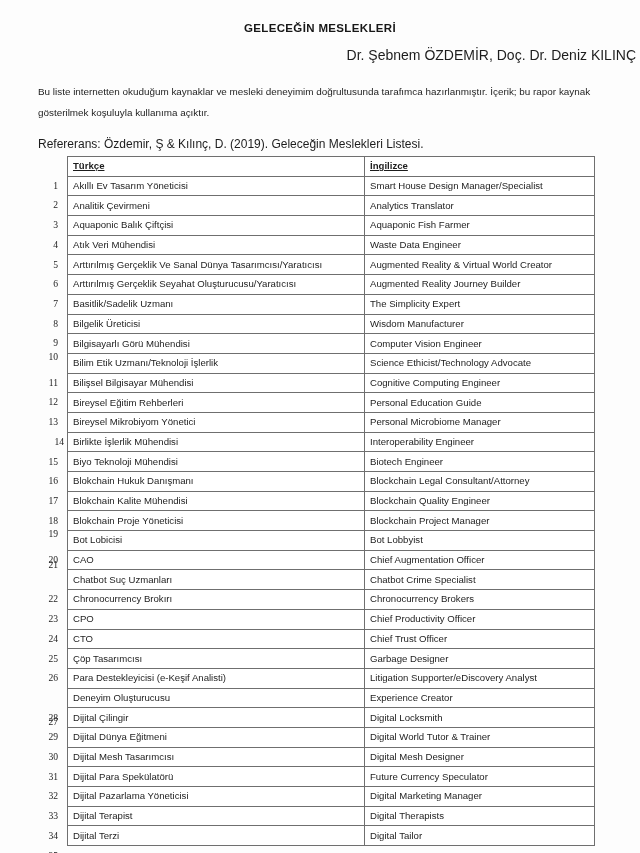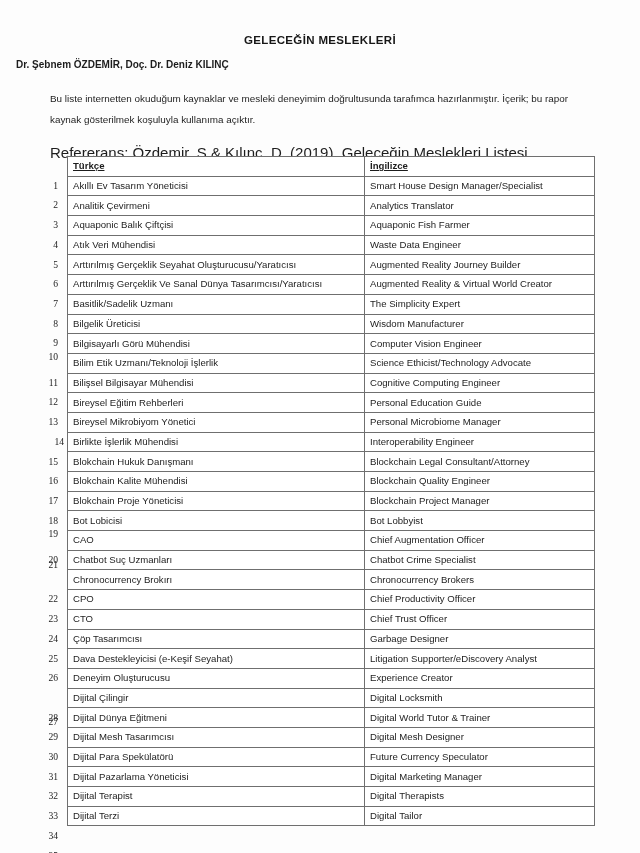--- a/index.html
+++ b/index.html
@@ -14,51 +14,51 @@
     font-family: "Liberation Sans", sans-serif;
     color: #1d1d1d;
     overflow: hidden;
     position: relative;
   }
 
   .page {
     position: relative;
     width: 640px;
     height: 702px;
-    padding: 16px;
+    padding: 4px;
   }
 
   
   .doc-title {
     text-align: center;
     font-size: 11.5px;
     font-weight: bold;
     letter-spacing: 0.35px;
     margin: 0;
     padding-top: 18px;
     color: #171717;
   }
   .doc-authors {
-    text-align: left;
-    font-size: 10px;
-    font-weight: bold;
+    text-align: right;
+    font-size: 14px;
+    font-weight: normal;
     margin: 0;
     padding-top: 13px;
     color: #1d1d1d;
   }
   .doc-paragraph {
     font-size: 9.9px;
     line-height: 21px;
     margin: 0;
     padding: 18px 40px 0 34px;
     text-align: left;
     color: #1d1d1d;
   }
   .doc-reference {
-    font-size: 15px;
+    font-size: 12px;
     margin: 0;
     padding: 14px 0 0 34px;
     color: #1d1d1d;
   }
 
   
   .table-wrap {
     position: absolute;
     left: 0;
     top: 156px;
@@ -182,28 +182,28 @@
           </tr>
           <tr>
             <td class="tr-cell">Aquaponic Balık Çiftçisi</td>
             <td class="en-cell">Aquaponic Fish Farmer</td>
           </tr>
           <tr>
             <td class="tr-cell">Atık Veri Mühendisi</td>
             <td class="en-cell">Waste Data Engineer</td>
           </tr>
           <tr>
+            <td class="tr-cell">Arttırılmış Gerçeklik Ve Sanal Dünya Tasarımcısı/Yaratıcısı</td>
+            <td class="en-cell">Augmented Reality &amp; Virtual World Creator</td>
+          </tr>
+          <tr>
             <td class="tr-cell">Arttırılmış Gerçeklik Seyahat Oluşturucusu/Yaratıcısı</td>
             <td class="en-cell">Augmented Reality Journey Builder</td>
           </tr>
           <tr>
-            <td class="tr-cell">Arttırılmış Gerçeklik Ve Sanal Dünya Tasarımcısı/Yaratıcısı</td>
-            <td class="en-cell">Augmented Reality &amp; Virtual World Creator</td>
-          </tr>
-          <tr>
             <td class="tr-cell">Basitlik/Sadelik Uzmanı</td>
             <td class="en-cell">The Simplicity Expert</td>
           </tr>
           <tr>
             <td class="tr-cell">Bilgelik Üreticisi</td>
             <td class="en-cell">Wisdom Manufacturer</td>
           </tr>
           <tr>
             <td class="tr-cell">Bilgisayarlı Görü Mühendisi</td>
             <td class="en-cell">Computer Vision Engineer</td>
@@ -222,20 +222,24 @@
           </tr>
           <tr>
             <td class="tr-cell">Bireysel Mikrobiyom Yönetici</td>
             <td class="en-cell">Personal Microbiome Manager</td>
           </tr>
           <tr>
             <td class="tr-cell">Birlikte İşlerlik Mühendisi</td>
             <td class="en-cell">Interoperability Engineer</td>
           </tr>
           <tr>
+            <td class="tr-cell">Biyo Teknoloji Mühendisi</td>
+            <td class="en-cell">Biotech Engineer</td>
+          </tr>
+          <tr>
             <td class="tr-cell">Blokchain Hukuk Danışmanı</td>
             <td class="en-cell">Blockchain Legal Consultant/Attorney</td>
           </tr>
           <tr>
             <td class="tr-cell">Blokchain Kalite Mühendisi</td>
             <td class="en-cell">Blockchain Quality Engineer</td>
           </tr>
           <tr>
             <td class="tr-cell">Blokchain Proje Yöneticisi</td>
             <td class="en-cell">Blockchain Project Manager</td>
@@ -262,21 +266,21 @@
           </tr>
           <tr>
             <td class="tr-cell">CTO</td>
             <td class="en-cell">Chief Trust Officer</td>
           </tr>
           <tr>
             <td class="tr-cell">Çöp Tasarımcısı</td>
             <td class="en-cell">Garbage Designer</td>
           </tr>
           <tr>
-            <td class="tr-cell">Dava Destekleyicisi (e-Keşif Seyahat)</td>
+            <td class="tr-cell">Para Destekleyicisi (e-Keşif Analisti)</td>
             <td class="en-cell">Litigation Supporter/eDiscovery Analyst</td>
           </tr>
           <tr>
             <td class="tr-cell">Deneyim Oluşturucusu</td>
             <td class="en-cell">Experience Creator</td>
           </tr>
           <tr>
             <td class="tr-cell">Dijital Çilingir</td>
             <td class="en-cell">Digital Locksmith</td>
           </tr>

